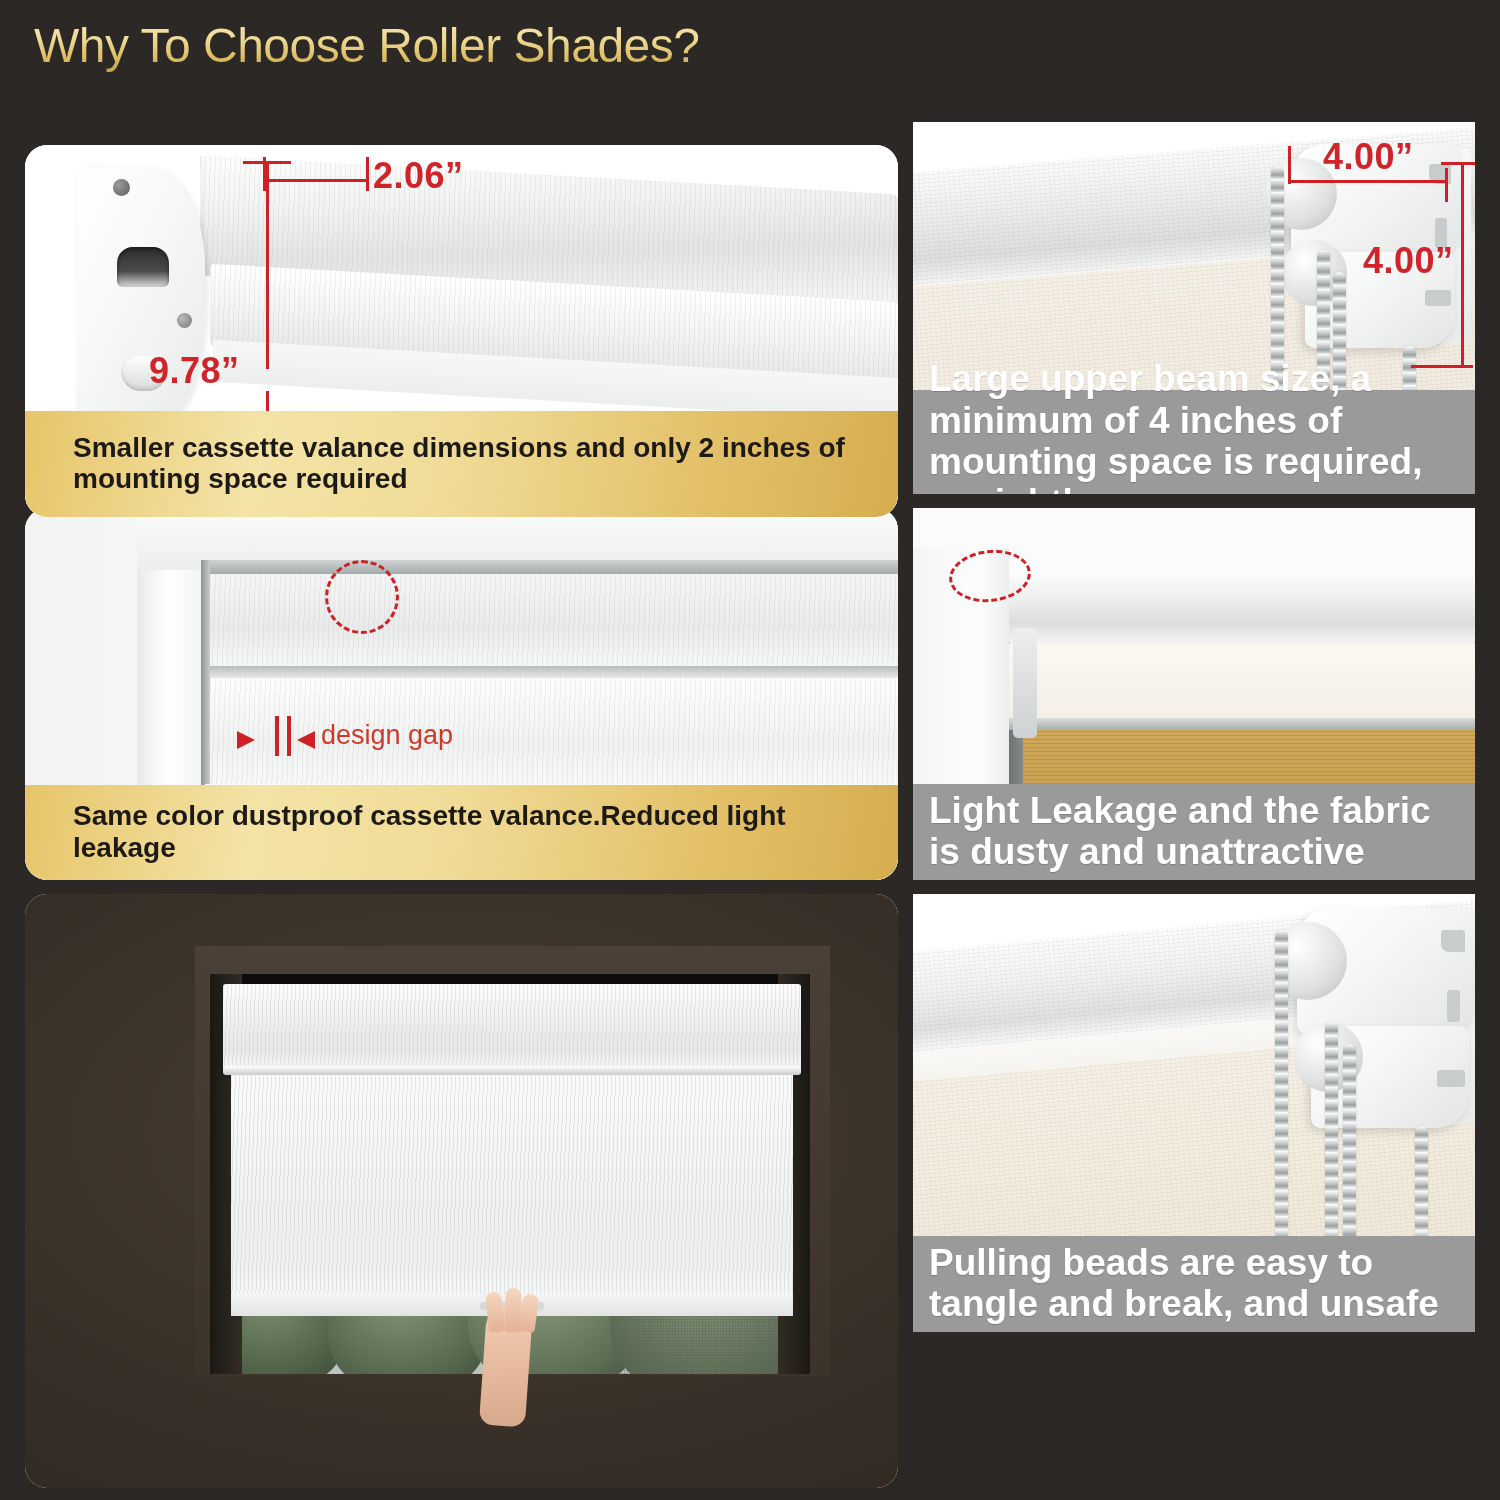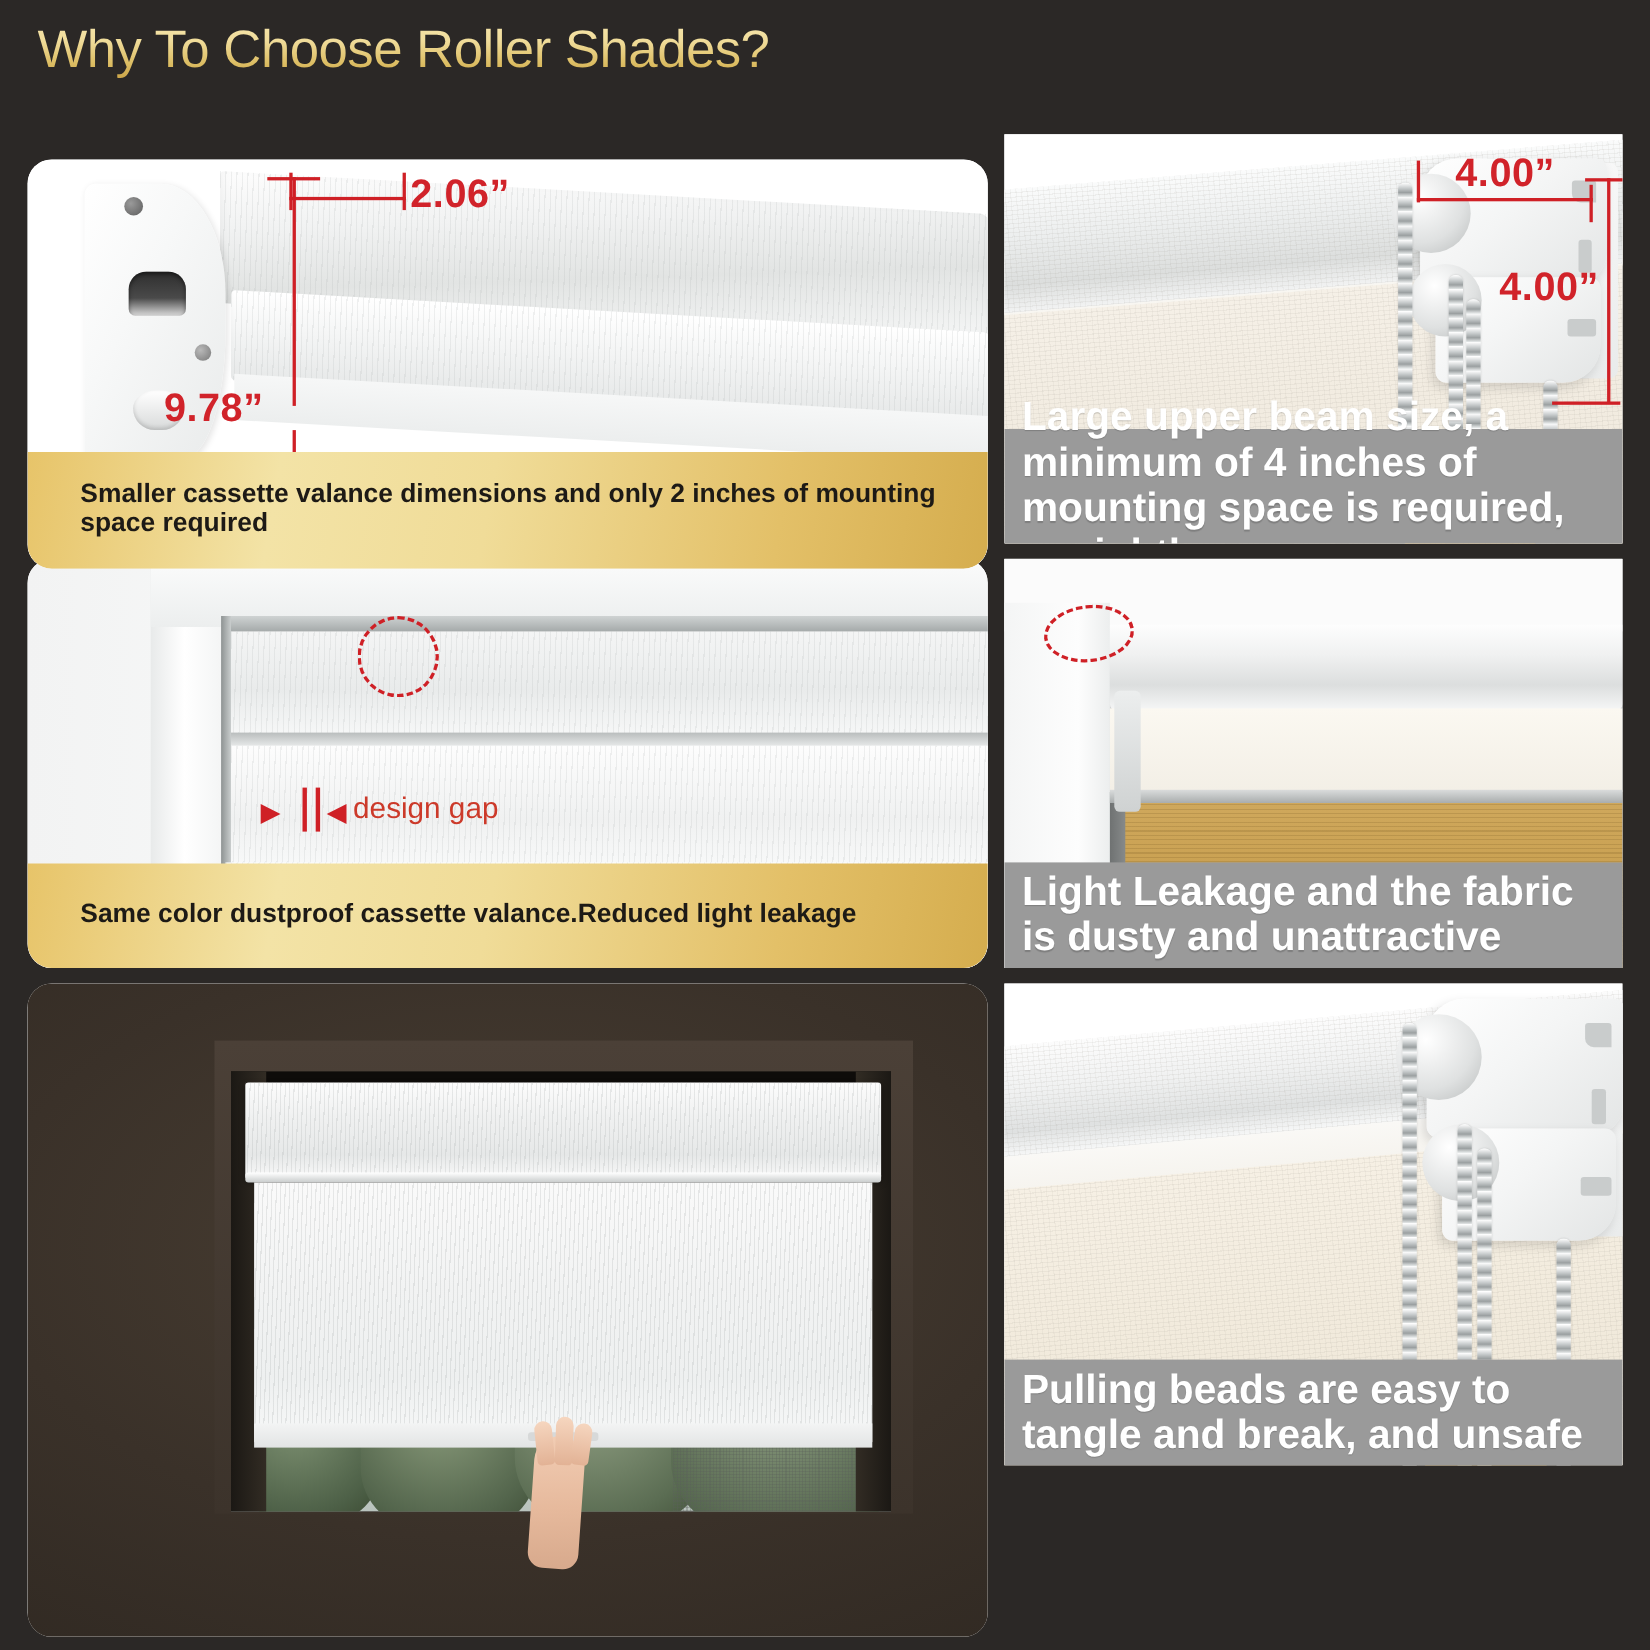--- a/index.html
+++ b/index.html
@@ -40,21 +40,21 @@
     position:absolute; left:0; right:0; bottom:0;
     display:flex; align-items:center;
     padding:6px 16px 8px 16px;
     font-weight:bold;
     line-height:1.12;
     z-index:30;
   }
   .cap.gold {
     background:linear-gradient(100deg,#e7c469 0%,#f3e3a6 26%,#f0dc98 48%,#e3c068 78%,#d5ad4e 100%);
     color:#1d1a16;
-    font-size:24px;
+    font-size:28px;
     border-bottom-left-radius:22px;
     border-bottom-right-radius:22px;
     padding-left:48px;
   }
   .cap.gray {
     background:#9a9a9a;
     color:#ffffff;
     font-size:37px;
     text-shadow:0 1px 1px rgba(0,0,0,.18);
   }

